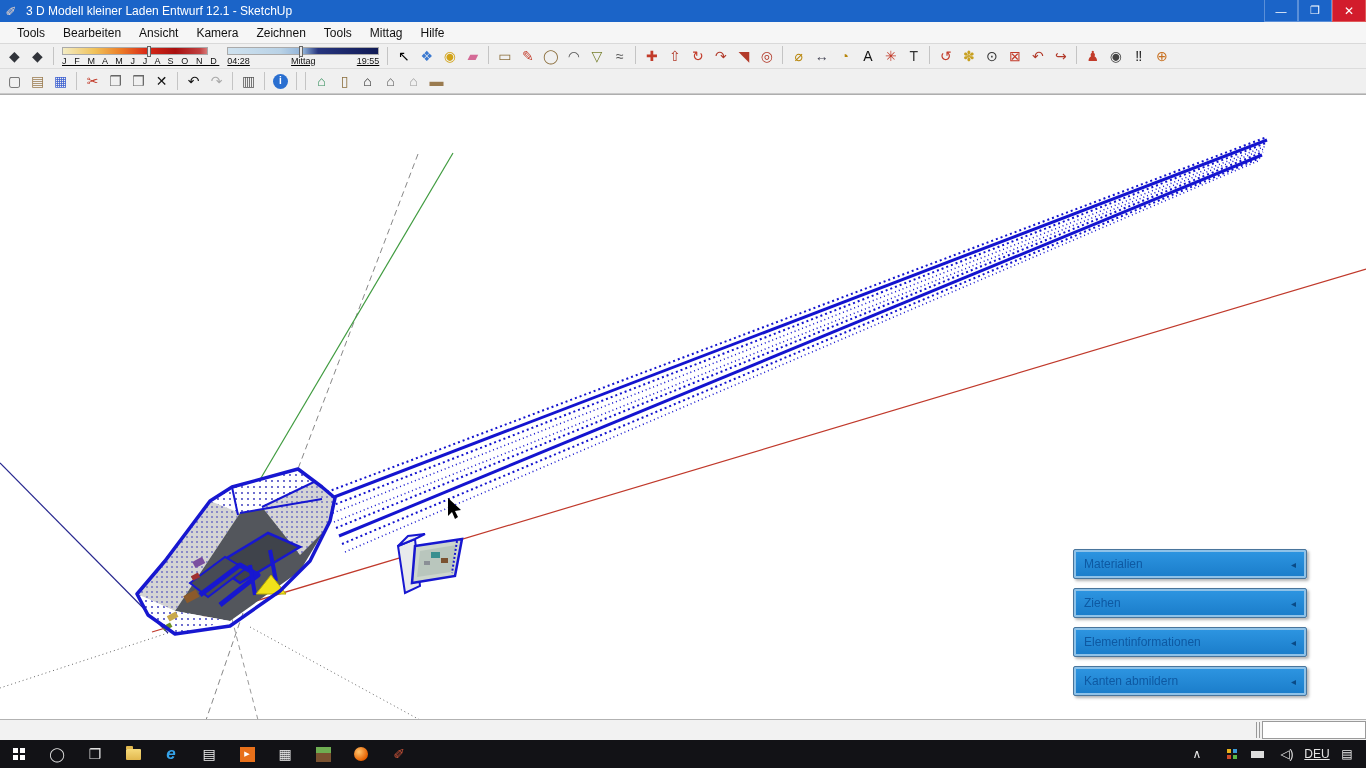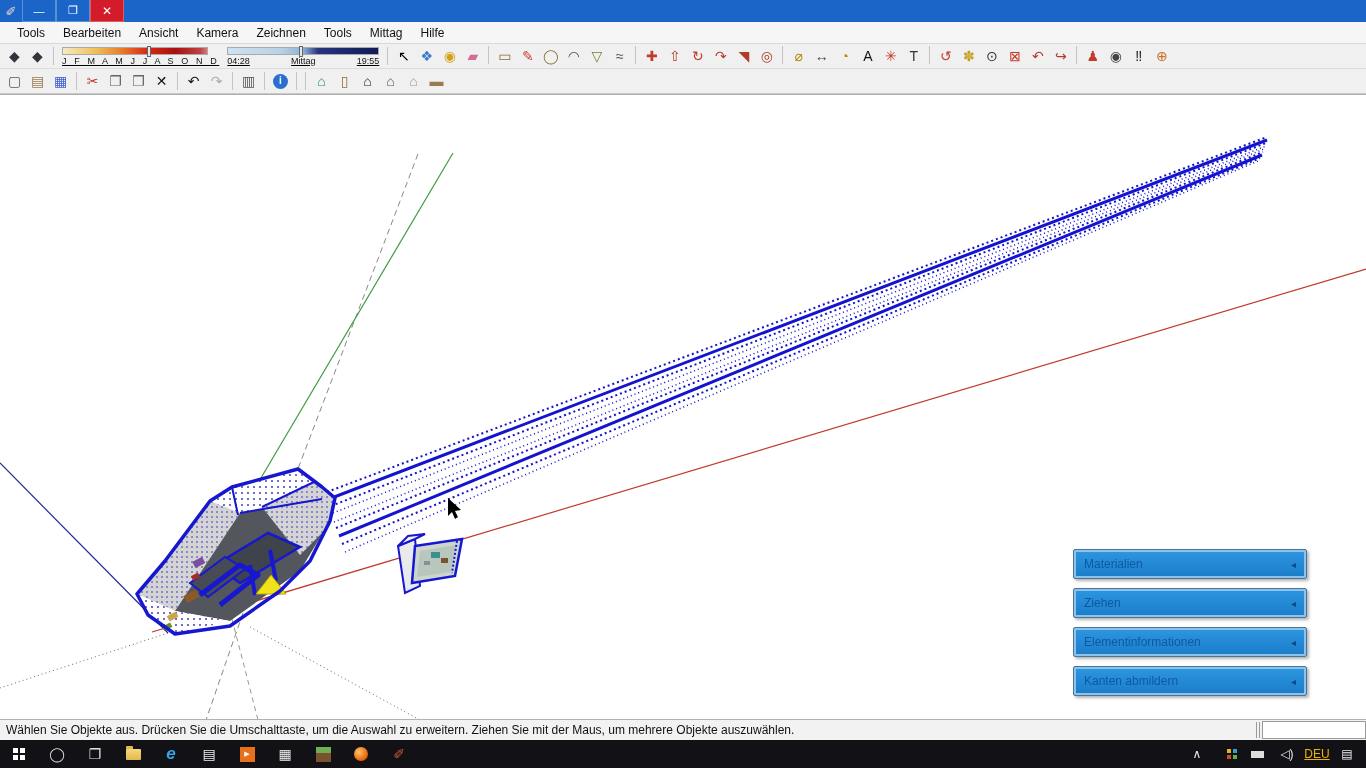--- a/index.html
+++ b/index.html
@@ -93,20 +93,21 @@
   .tray .dots::before { content:""; position:absolute; width:4px; height:4px; background:#e8b21a;
     box-shadow:6px 0 #3a9ad9, 0 6px #d04a2a, 6px 6px #58b847; }
   .tray .battery { width:13px; height:7px; border:1px solid #ddd; background:#ddd;
     position:relative; }
 </style>
 </head>
 <body>
 
 <div class="titlebar">
   <span class="logo">✐</span>
+  <span class="title">3 D Modell kleiner Laden Entwurf 12.1 - SketchUp</span>
   <span class="winbtns">
     <button class="winbtn">—</button>
     <button class="winbtn">❐</button>
     <button class="winbtn close">✕</button>
   </span>
 </div>
 
 <div class="menubar">
 
 <span class="menu-item">
@@ -426,21 +427,20 @@
         <span class="panel-arrow">◂</span>
       </div>
       <div class="panel-bar">
         <span>Kanten abmildern</span>
         <span class="panel-arrow">◂</span>
       </div>
     </div>
 </div>
 
 <div class="statusbar">
-  <span>Wählen Sie Objekte aus. Drücken Sie die Umschalttaste, um die Auswahl zu erweitern. Ziehen Sie mit der Maus, um mehrere Objekte auszuwählen.</span>
   <span class="vcb-grip"></span>
   <input class="vcb" readonly="" value="" style="">
 </div>
 
 <div class="taskbar">
   <span style="display:flex">
 
   <button class="tb-item">
         <span class="win-grid"></span>
       </button>
@@ -483,19 +483,19 @@
       <button class="tb-item">
         <span class="dots"></span>
       </button>
       <button class="tb-item">
         <span class="battery"></span>
       </button>
       <button class="tb-item">
         <span style="color: rgb(232, 232, 232);">◁)</span>
       </button>
       <button class="tb-item">
-        <span class="lang" style="color: #eab308; text-decoration: underline;">DEU</span>
+        <span class="lang" style="color: #e5e5e5; text-decoration: underline;">DEU</span>
       </button>
       <button class="tb-item">
         <span style="color: rgb(240, 240, 240);">▤</span>
       </button>
     </span>
 </div>
 
 </body></html>

